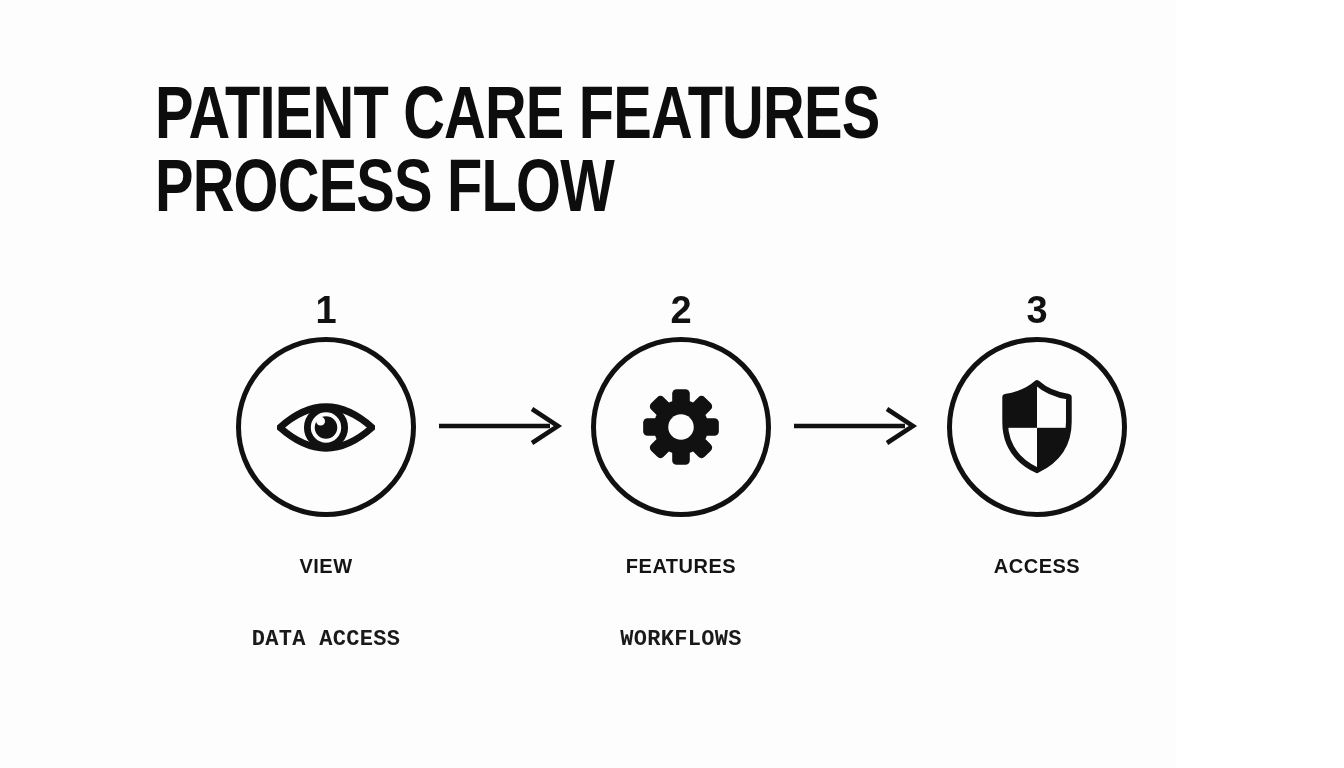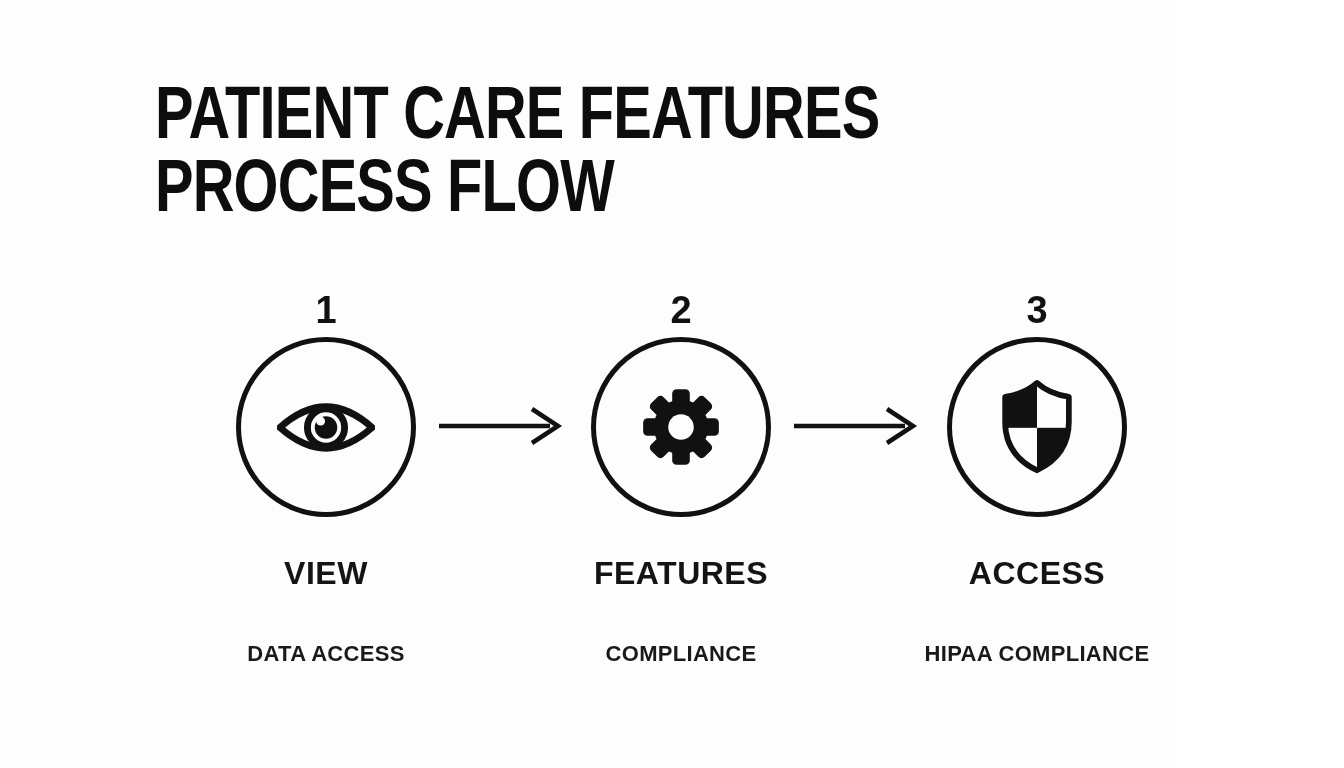--- a/index.html
+++ b/index.html
@@ -58,31 +58,32 @@
     border: 5px solid #111;
     border-radius: 50%;
     background: #fdfdfd;
     display: flex;
     align-items: center;
     justify-content: center;
     box-sizing: content-box;
   }
   .step-label {
     margin-top: 38px;
-    font-size: 32px;
+    font-size: 20px;
     font-weight: 700;
     letter-spacing: 0.5px;
     color: #141414;
   }
   .step-sublabel {
     margin-top: 49px;
     font-size: 22px;
     font-weight: 700;
     letter-spacing: 0.3px;
     color: #1a1a1a;
+    font-family: Liberation Mono, monospace;
   }
 
   
   .flow-arrow {
     position: absolute;
     top: 402px;
   }
   .arrow-1 { left: 436px; }
   .arrow-2 { left: 791px; }
 
@@ -131,21 +132,21 @@
             <rect x="40" y="7" width="20" height="86" rx="5" transform="rotate(45 50 50)"></rect>
             <rect x="40" y="7" width="20" height="86" rx="5" transform="rotate(90 50 50)"></rect>
             <rect x="40" y="7" width="20" height="86" rx="5" transform="rotate(135 50 50)"></rect>
             <circle cx="50" cy="50" r="31"></circle>
           </g>
           <circle cx="50" cy="50" r="14.5" fill="#fdfdfd"></circle>
         </svg>
       </span>
     </div>
     <div class="step-label">FEATURES</div>
-    <div class="step-sublabel">COMPLIANCE</div>
+    <div class="step-sublabel">WORKFLOWS</div>
   </div>
 
   <div class="flow-arrow arrow-2">
     <svg class="icon-svg" width="132" height="48" viewBox="0 0 132 48" xmlns="http://www.w3.org/2000/svg">
       <line x1="3" y1="24" x2="114" y2="24" stroke="#111" stroke-width="4.5"></line>
       <polyline points="96,7 122,24 96,41" fill="none" stroke="#111" stroke-width="4.5" stroke-linejoin="miter"></polyline>
     </svg>
   </div>
 
   <div class="step step-3">
@@ -160,16 +161,15 @@
           </defs>
           <g clip-path="url(#shieldClip)">
             <rect x="0" y="0" width="50" height="61" fill="#111"></rect>
             <rect x="50" y="61" width="50" height="59" fill="#111"></rect>
           </g>
           <path d="M50,6 C60,15 75,21 89,23 L89,54 C89,84 73,102 50,113 C27,102 11,84 11,54 L11,23 C25,21 40,15 50,6 Z" fill="none" stroke="#111" stroke-width="7" stroke-linejoin="round"></path>
         </svg>
       </span>
     </div>
     <div class="step-label">ACCESS</div>
-    <div class="step-sublabel">HIPAA COMPLIANCE</div>
   </div>
 
 </div>
 
 </body></html>

